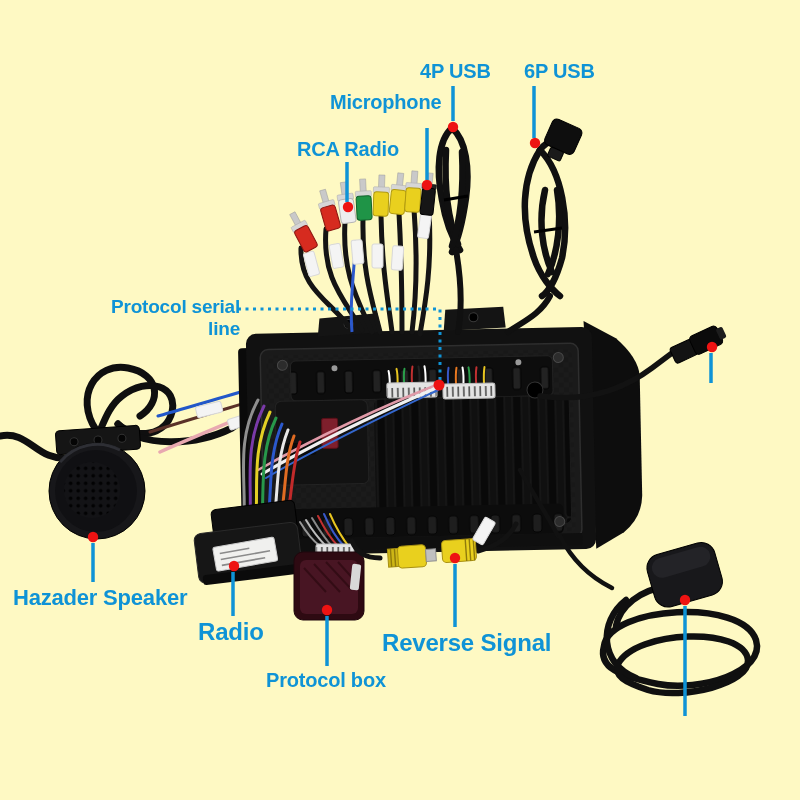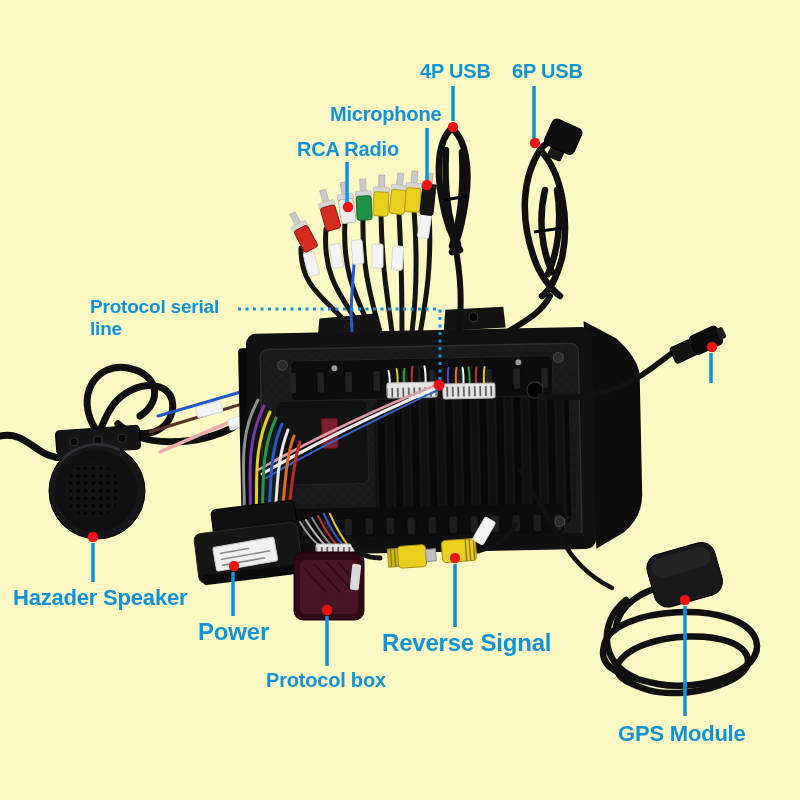--- a/index.html
+++ b/index.html
@@ -5,21 +5,21 @@
   html,body{margin:0;padding:0;background:#ffffff;}
   .stage{position:relative;width:800px;height:800px;background:#fef9c3;overflow:hidden;
          font-family:"Liberation Sans",sans-serif;padding-left:12px;}
   .stage svg{position:absolute;left:0;top:0;}
   .label{position:absolute;color:#0f93d6;font-weight:700;letter-spacing:-0.2px;
          white-space:nowrap;line-height:1.15;}
   .lb20{font-size:20px;}
   .lb19{font-size:19px;}
   .lb22{font-size:22px;text-align:right;}
   .lb24{font-size:24px;}
-  .center{text-align:left;white-space:pre-line;}
+  .center{text-align:right;white-space:pre-line;}
 </style>
 </head>
 <body>
 
 <div class="stage">
 
 <svg width="800" height="800" viewBox="0 0 800 800">
   <defs>
     <pattern id="carbon" width="10" height="10" patternUnits="userSpaceOnUse">
       <rect width="10" height="10" fill="#171717"></rect>
@@ -309,24 +309,23 @@
     <circle cx="712" cy="347" r="5.2" fill="#ee1312"></circle>
     <circle cx="93" cy="537" r="5.2" fill="#ee1312"></circle>
     <circle cx="234" cy="566" r="5.2" fill="#ee1312"></circle>
     <circle cx="327" cy="610" r="5.2" fill="#ee1312"></circle>
     <circle cx="455" cy="558" r="5.2" fill="#ee1312"></circle>
     <circle cx="685" cy="600" r="5.2" fill="#ee1312"></circle>
   </g>
 </svg>
 
 <div class="label lb20" style="left:420px;top:60px">4P USB</div>
-<div class="label lb20" style="left:512px;top:60px">6P USB</div>
-<div class="label lb20" style="left:330px;top:103px">Microphone</div>
+<div class="label lb20" style="left:524px;top:60px">6P USB</div>
+<div class="label lb20" style="left:330px;top:91px">Microphone</div>
 <div class="label lb20" style="left:297px;top:138px">RCA Radio</div>
 <div class="label lb19 center" style="left:90px;top:296px;width:150px">Protocol serial
 line</div>
 <div class="label lb22" style="left:13px;top:585px">Hazader Speaker</div>
-<div class="label lb24" style="left:198px;top:618px">Power</div>
+<div class="label lb24" style="left:198px;top:618px">Radio</div>
 <div class="label lb24" style="left:382px;top:629px">Reverse Signal</div>
 <div class="label lb20" style="left:266px;top:669px">Protocol box</div>
-<div class="label lb22" style="left:618px;top:721px">GPS Module</div>
 
 </div>
 
 </body></html>

